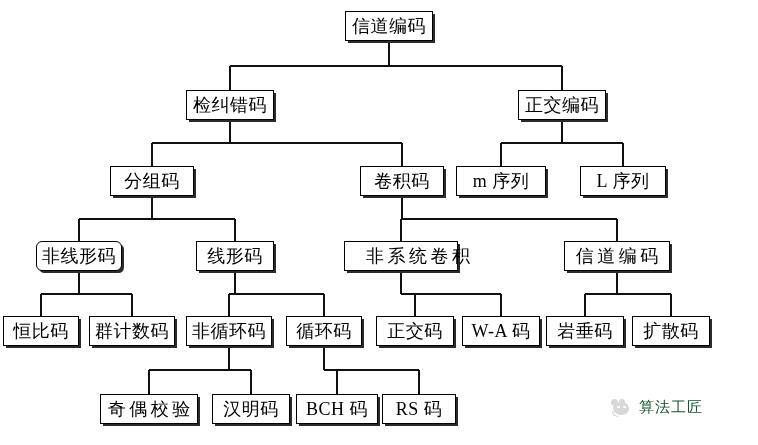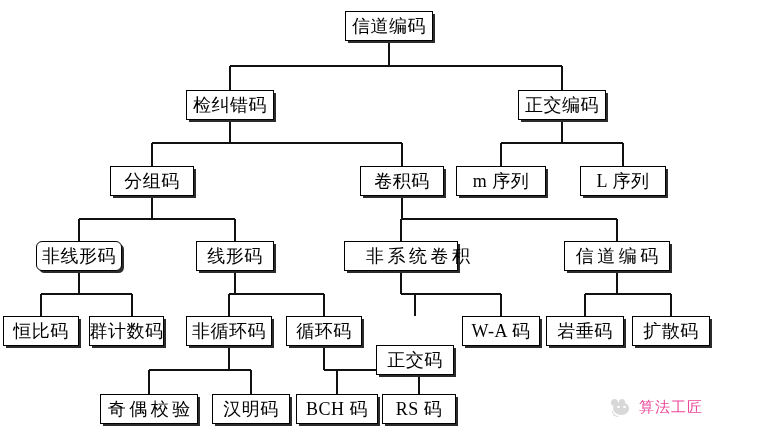--- a/index.html
+++ b/index.html
@@ -145,30 +145,30 @@
       </div>
       <div class="node sp" style="left: 344px; top: 241px; width: 114px; height: 30px; padding-left: 34px;">
         <span>非系统卷积</span>
       </div>
       <div class="node sp" style="left: 564px; top: 241px; width: 106px; height: 30px;">
         <span>信道编码</span>
       </div>
       <div class="node" style="left: 3px; top: 316px; width: 76px; height: 30px;">
         <span>恒比码</span>
       </div>
-      <div class="node" style="left: 89px; top: 316px; width: 75px; height: 30px;">
+      <div class="node" style="left: 89px; top: 316px; width: 86px; height: 30px;">
         <span>群计数码</span>
       </div>
       <div class="node" style="left: 186px; top: 316px; width: 86px; height: 30px;">
         <span>非循环码</span>
       </div>
       <div class="node" style="left: 286px; top: 316px; width: 76px; height: 30px;">
         <span>循环码</span>
       </div>
-      <div class="node" style="left: 376px; top: 316px; width: 78px; height: 30px; margin-top: 29px;">
+      <div class="node" style="left: 376px; top: 316px; width: 78px; height: 30px;">
         <span>正交码</span>
       </div>
       <div class="node" style="left: 462px; top: 316px; width: 78px; height: 30px;">
         <span>W-A 码</span>
       </div>
       <div class="node" style="left: 546px; top: 316px; width: 78px; height: 30px;">
         <span>岩垂码</span>
       </div>
       <div class="node" style="left: 632px; top: 316px; width: 78px; height: 30px;">
         <span>扩散码</span>
@@ -181,21 +181,21 @@
       </div>
       <div class="node" style="left: 296px; top: 394px; width: 82px; height: 30px;">
         <span>BCH 码</span>
       </div>
       <div class="node" style="left: 382px; top: 394px; width: 74px; height: 30px;">
         <span>RS 码</span>
       </div>
     </div>
 </div>
 
-<div id="watermark" style="left: 610px; top: 398px; color: #ec4899;">
+<div id="watermark" style="left: 610px; top: 398px; color: #14532d;">
   <span class="mark">
     <span class="ear1"></span>
       <span class="ear2"></span>
     <span class="blob"></span>
     <span class="eye1"></span>
       <span class="eye2"></span>
     <span class="tail"></span>
   </span>
   <span>算法工匠</span>
 </div>

